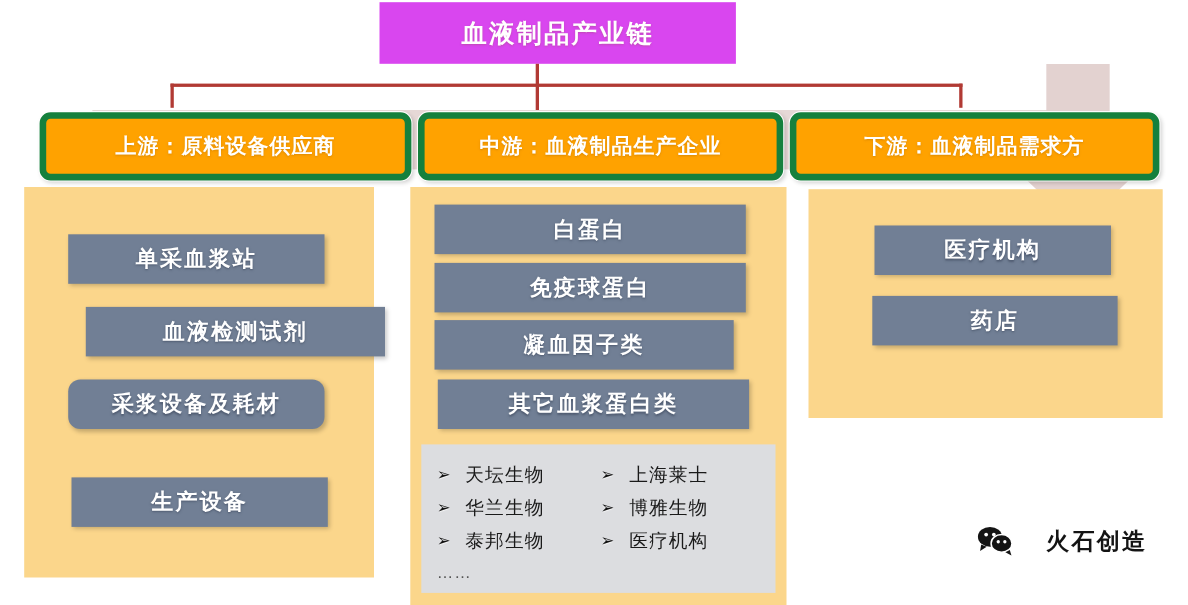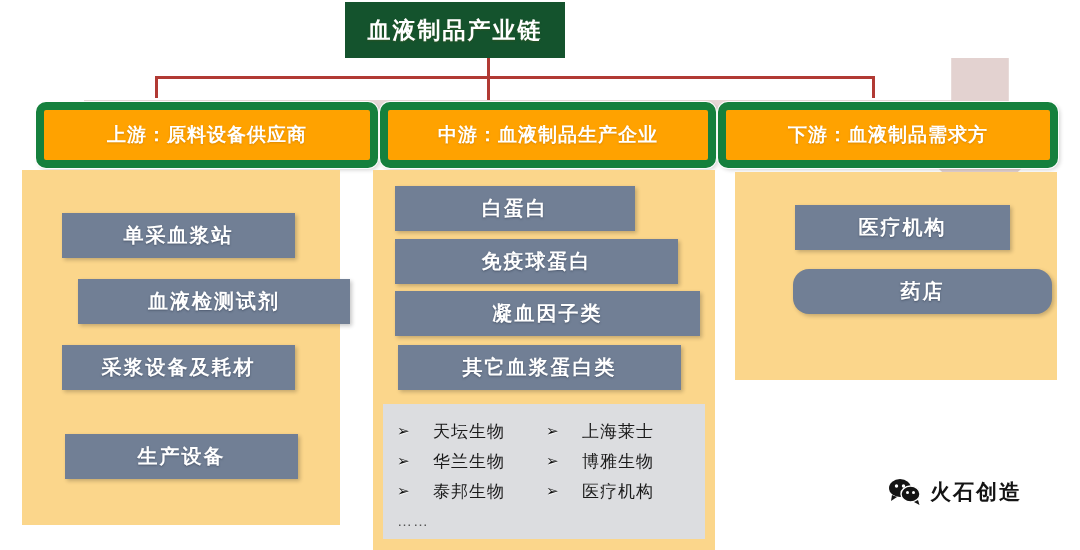--- a/index.html
+++ b/index.html
@@ -7,22 +7,22 @@
     width:1080px;height:550px;
     background:#ffffff;
     font-family:"Liberation Sans","DejaVu Sans",sans-serif;
     overflow:hidden;
     position:relative;
   }
   #stage{position:absolute;left:0;top:0;width:1080px;height:550px;}
 
   
   .title-box{
-    position:absolute;left:345px;top:2px;width:220px;height:56px;
-    background:#14532d;
+    position:absolute;left:345px;top:2px;width:324px;height:56px;
+    background:#d946ef;
     display:flex;align-items:center;justify-content:center;
   }
   .title-box span{
     color:#ffffff;font-size:23px;font-weight:bold;letter-spacing:2px;
     text-shadow:0 1px 2px rgba(120,80,0,.25);
   }
 
   
   .conn-h{position:absolute;left:155px;top:76px;width:720px;height:3px;background:#b13a34;}
   .conn-v{position:absolute;width:3px;background:#b13a34;}
@@ -35,21 +35,21 @@
   .big-arrow{
     position:absolute;left:920px;top:58px;width:120px;height:150px;
     background:#e3d2d0;
     clip-path:polygon(26% 0%, 74% 0%, 74% 62%, 100% 62%, 50% 100%, 0% 62%, 26% 62%);
   }
 
   
   .pill{
     position:absolute;top:102px;height:50px;
     background:#ffa200;border-radius:10px;
-    border:8px solid #15803d;
+    border:6px solid #15803d;
     box-shadow:0 0 0 1px rgba(255,255,255,.9), 2px 2px 4px rgba(0,0,0,.18);
     display:flex;align-items:center;justify-content:center;
   }
   .pill span{
     color:#ffffff;font-size:19px;font-weight:bold;letter-spacing:1px;
     text-shadow:0 1px 2px rgba(150,90,0,.35);
     white-space:nowrap;
   }
   .pill.up{left:36px;width:326px;}
   .pill.mid{left:380px;width:320px;}
@@ -82,31 +82,31 @@
   .complist .col.c1{left:14px;}
   .complist .col.c2{left:163px;}
   .complist .row{
     display:flex;align-items:center;height:30px;
     font-size:17px;color:#1a1a1a;
   }
   .complist .bullet{
     width:26px;text-align:left;font-size:15px;color:#111;
     text-shadow:0 1px 1px rgba(255,255,255,.8);
   }
-  .complist .cname{letter-spacing:1px;margin-left:10px;}
+  .complist .cname{letter-spacing:1px;}
   .complist .ellipsis{
     position:absolute;left:14px;top:108px;font-size:15px;color:#555;letter-spacing:1px;
   }
 
   
   .watermark{
     position:absolute;left:888px;top:478px;
     display:flex;align-items:center;gap:8px;
   }
-  .wm-text{font-size:21px;font-weight:bold;color:#141414;letter-spacing:2px;}
+  .wm-text{font-size:21px;font-weight:bold;color:#141414;letter-spacing:2px;margin-left:21px;}
 </style>
 </head>
 <body>
 
 <div id="stage">
 
   <div class="title-box">
     <span>血液制品产业链</span>
   </div>
 
@@ -128,35 +128,35 @@
     <span>下游：血液制品需求方</span>
   </div>
 
   <div class="panel left"></div>
   <div class="gbox" style="left:62px;top:213px;width:233px;">
     <span>单采血浆站</span>
   </div>
   <div class="gbox" style="left:62px;top:279px;width:272px;margin-left:16px;">
     <span>血液检测试剂</span>
   </div>
-  <div class="gbox" style="left:62px;top:345px;width:233px;">
+  <div class="gbox" style="left:62px;top:345px;width:233px;border-radius:11px;">
     <span>采浆设备及耗材</span>
   </div>
   <div class="gbox" style="left:65px;top:414px;width:233px;margin-top:20px;">
     <span>生产设备</span>
   </div>
 
   <div class="panel mid"></div>
-  <div class="gbox" style="left:395px;top:186px;width:240px;">
+  <div class="gbox" style="left:395px;top:186px;width:283px;">
     <span>白蛋白</span>
   </div>
   <div class="gbox" style="left:395px;top:239px;width:283px;">
     <span>免疫球蛋白</span>
   </div>
-  <div class="gbox" style="left:395px;top:291px;width:305px;text-align:center;">
+  <div class="gbox" style="left:395px;top:291px;width:272px;text-align:center;">
     <span>凝血因子类</span>
   </div>
   <div class="gbox" style="left:398px;top:345px;width:283px;">
     <span>其它血浆蛋白类</span>
   </div>
 
   <div class="complist">
     <div class="col c1">
       <div class="row">
         <span class="bullet">➢</span>
@@ -185,21 +185,21 @@
         <span class="cname">医疗机构</span>
       </div>
     </div>
     <div class="ellipsis">……</div>
   </div>
 
   <div class="panel right"></div>
   <div class="gbox" style="left:795px;top:205px;width:215px;">
     <span>医疗机构</span>
   </div>
-  <div class="gbox" style="left:793px;top:269px;width:259px;border-radius:16px;">
+  <div class="gbox" style="left:793px;top:269px;width:223px;">
     <span>药店</span>
   </div>
 
   <div class="watermark">
     <svg width="34" height="28" viewBox="0 0 34 28">
       <ellipse cx="12" cy="10" rx="11" ry="9" fill="#141414"></ellipse>
       <path d="M4 17 L3 23 L9 19 Z" fill="#141414"></path>
       <circle cx="8.5" cy="8" r="1.7" fill="#ffffff"></circle>
       <circle cx="15.5" cy="8" r="1.7" fill="#ffffff"></circle>
       <ellipse cx="22.5" cy="16" rx="9.5" ry="8" fill="#141414" stroke="#ffffff" stroke-width="1.4"></ellipse>

